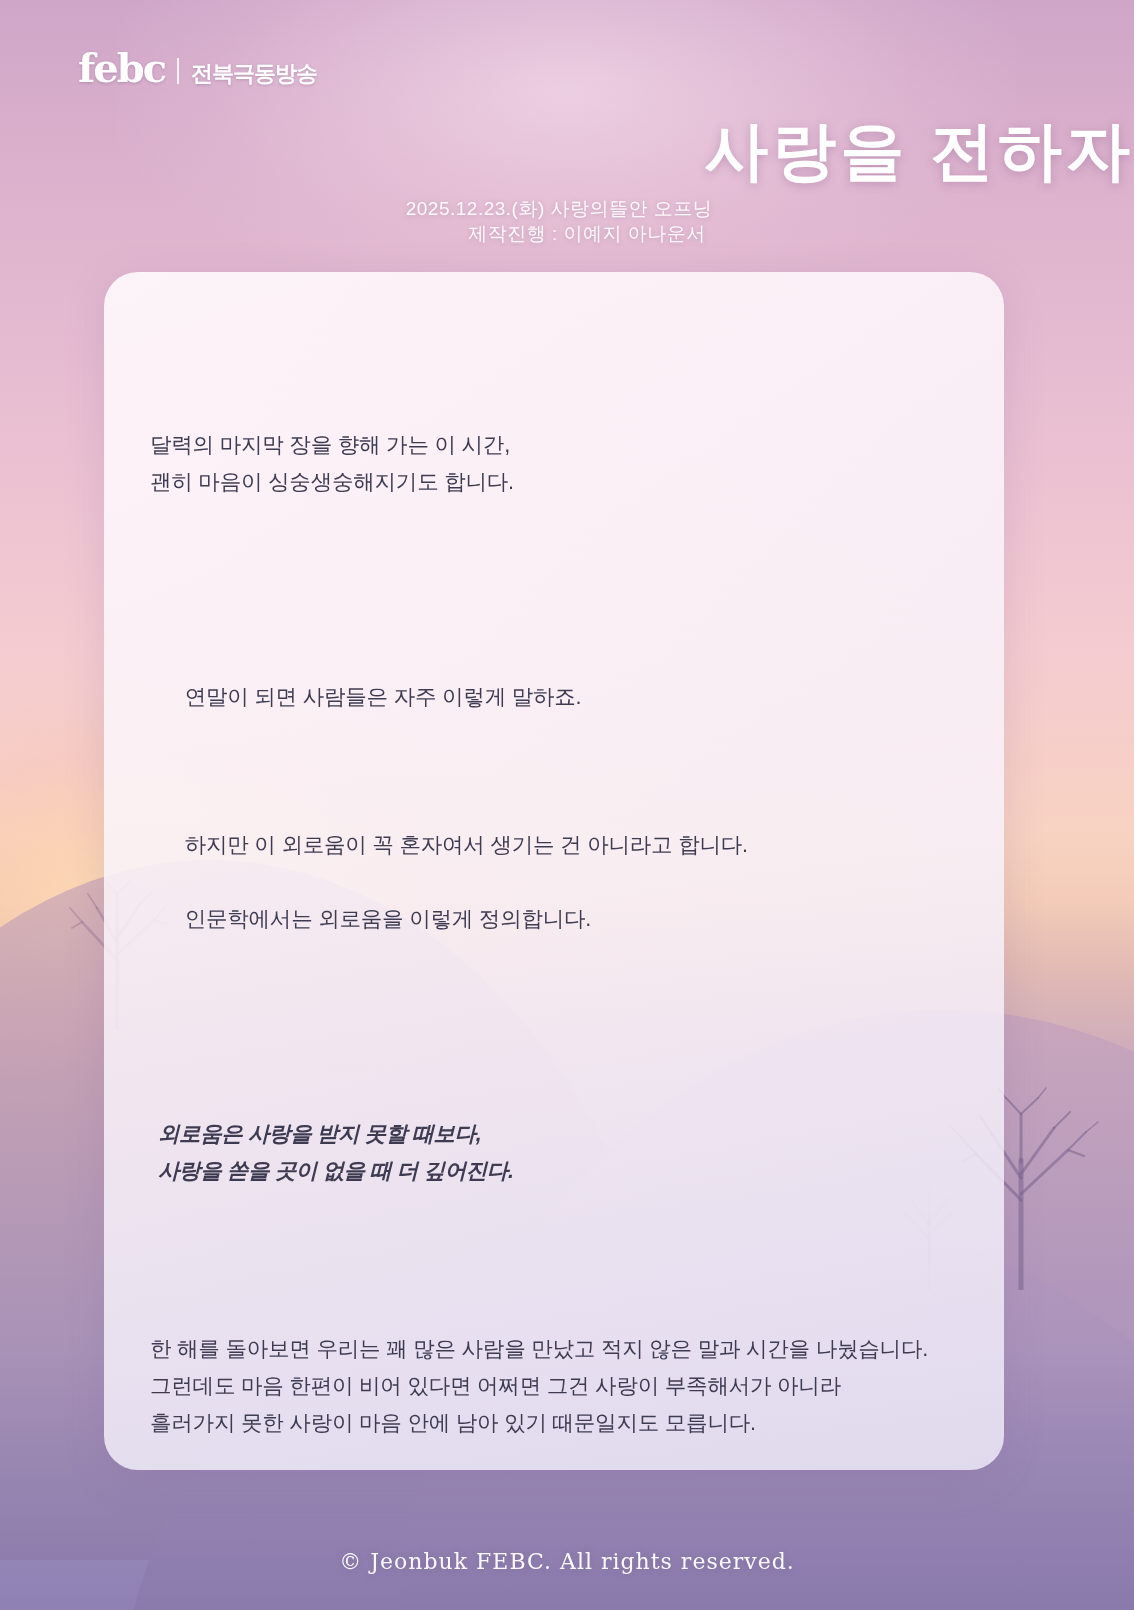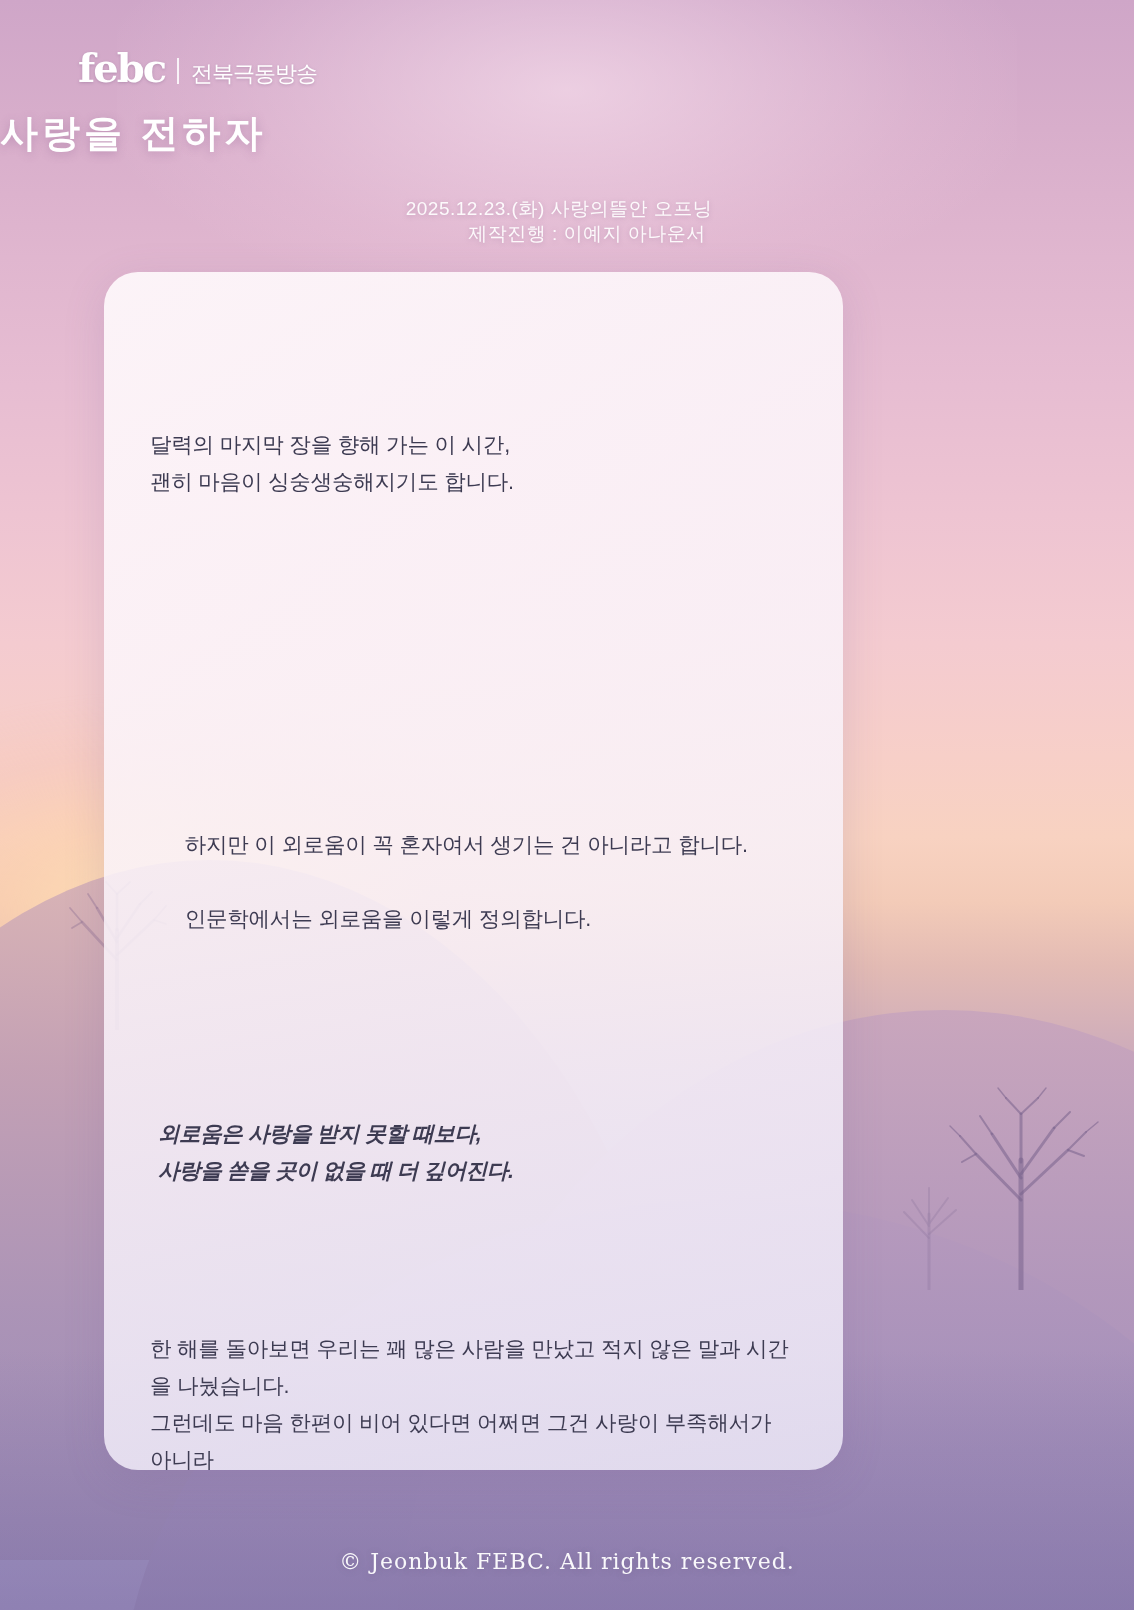--- a/index.html
+++ b/index.html
@@ -99,30 +99,30 @@
     line-height: 1;
     color: #ffffff;
     text-shadow: 0 1px 3px rgba(120,90,130,.35);
     position: relative;
   }
   .logo-divider {
     width: 2px; height: 26px; background: rgba(255,255,255,.85);
     margin: 0 2px 4px 2px;
   }
   .logo-name {
-    font-size: 22px; font-weight: 400; color: #fff; line-height: 1;
+    font-size: 22px; font-weight: 700; color: #fff; line-height: 1;
     padding-bottom: 3px;
     text-shadow: 0 1px 3px rgba(120,90,130,.35);
     letter-spacing: -1px;
   }
 
   .title {
     position: absolute; left: 0; right: 0; top: 108px;
-    text-align: left;
-    font-size: 38px;
+    text-align: right;
+    font-size: 64px;
     font-weight: 700;
     color: #ffffff;
     letter-spacing: 4px;
     text-shadow: 0 2px 10px rgba(150,105,150,.45);
   }
   .subtitle {
     position: absolute; left: 0; right: 16px; top: 196px;
     text-align: center;
     font-size: 19px;
     color: rgba(255,255,255,.92);
@@ -136,21 +136,21 @@
     color: rgba(255,255,255,.92);
     letter-spacing: .5px;
     text-shadow: 0 1px 5px rgba(150,110,150,.4);
     margin-left: 40px;
   }
 
   
   .card {
     position: absolute;
     left: 104px; top: 272px;
-    width: 739px; height: 1198px;
+    width: 900px; height: 1198px;
     border-radius: 34px;
     background: linear-gradient(160deg,
         rgba(255,250,252,0.90) 0%,
         rgba(252,245,250,0.88) 28%,
         rgba(248,241,249,0.86) 55%,
         rgba(243,238,250,0.84) 80%,
         rgba(240,236,250,0.82) 100%);
     box-shadow: 0 10px 40px rgba(120,95,150,.18);
     padding: 44px 46px 40px 46px;
     overflow: hidden;
@@ -235,21 +235,21 @@
 <div class="subtitle">2025.12.23.(화) 사랑의뜰안 오프닝</div>
 <div class="subtitle2">제작진행 : 이예지 아나운서</div>
 
 <div class="card">
   <div class="body-text">
 
     <p class="para"><span>달력의 마지막 장을 향해 가는 이 시간,
 괜히 마음이 싱숭생숭해지기도 합니다.</span></p>
 
     <p class="para">
-      <br>
+      <span>연말이 되면 사람들은 자주 이렇게 말하죠.</span><br>
       <br>
       <span>하지만 이 외로움이 꼭 혼자여서 생기는 건 아니라고 합니다.</span><br>
       <span>인문학에서는 외로움을 이렇게 정의합니다.</span>
     </p>
 
     <p class="para quote-italic"><span>외로움은 사랑을 받지 못할 때보다,
 사랑을 쏟을 곳이 없을 때 더 깊어진다.</span></p>
 
     <p class="para"><span>한 해를 돌아보면 우리는 꽤 많은 사람을 만났고 적지 않은 말과 시간을 나눴습니다.
 그런데도 마음 한편이 비어 있다면 어쩌면 그건 사랑이 부족해서가 아니라

